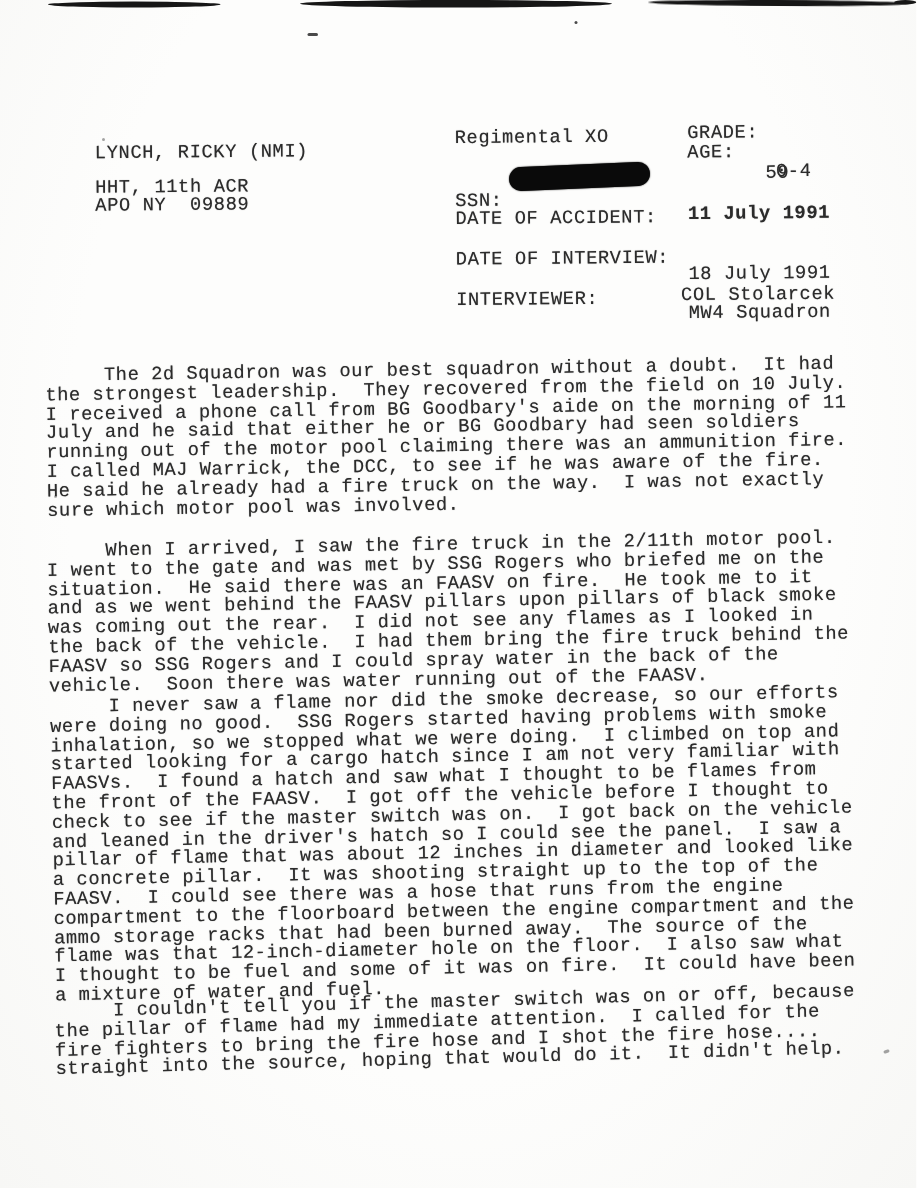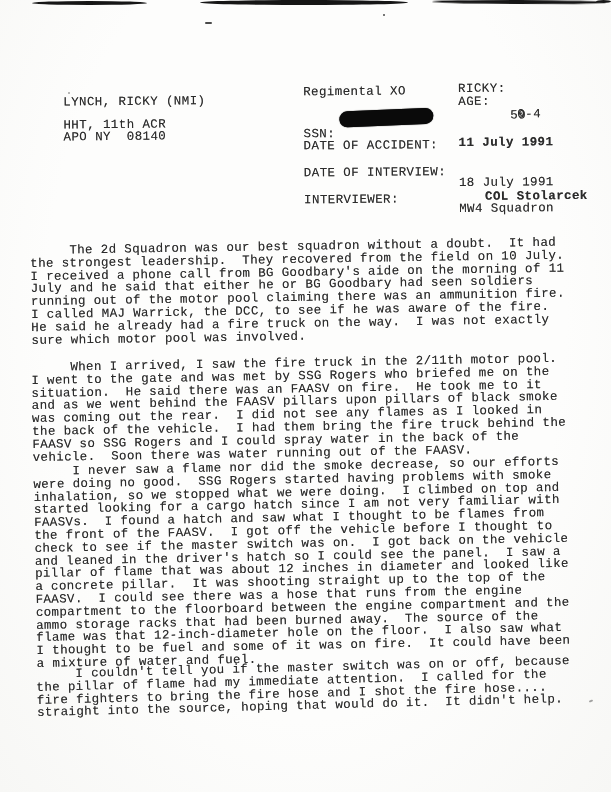--- a/index.html
+++ b/index.html
@@ -85,37 +85,37 @@
   <div class="noise n1"></div>
   <div class="noise n2"></div>
   <div class="noise n3"></div>
   <div class="noise n4"></div>
   <div class="noise n5"></div>
 
   <div class="header-block">
 
     <div class="txt" style="left:63px; top:96px;">LYNCH, RICKY (NMI)</div>
     <div class="txt" style="left:63px; top:119px;">HHT, 11th ACR</div>
-    <div class="txt" style="left:63px; top:131px;">APO NY  08140</div>
+    <div class="txt" style="left:63px; top:131px;">APO NY  09889</div>
 
     <div class="txt" style="left:303px; top:88px;">Regimental XO</div>
     <div class="txt" style="left:303px; top:130px;">SSN:</div>
     <div class="txt" style="left:303px; top:142px;">DATE OF ACCIDENT:</div>
     <div class="txt" style="left:303px; top:169px;">DATE OF INTERVIEW:</div>
     <div class="txt" style="left:303px; top:196px;">INTERVIEWER:</div>
 
     <div class="redaction"></div>
 
-    <div class="txt" style="left:458px; top:86px;">RICKY:</div>
+    <div class="txt" style="left:458px; top:86px;">GRADE:</div>
     <div class="txt" style="left:517px; top:86px;margin-top:26px;">0-4</div>
     <div class="txt" style="left:458px; top:99px;">AGE:</div>
     <div class="txt" style="left:510px; top:113px;">59</div>
     <div class="txt" style="left:458px; top:140px;font-weight:bold;">11 July 1991</div>
     <div class="txt" style="left:458px; top:167px;margin-top:13px;">18 July 1991</div>
-    <div class="txt" style="left:484px; top:194px;font-weight:bold;">COL Stolarcek</div>
+    <div class="txt" style="left:453px; top:194px;">COL Stolarcek</div>
     <div class="txt" style="left:458px; top:206px;">MW4 Squadron</div>
   </div>
 
   <div class="para p1">     The 2d Squadron was our best squadron without a doubt.  It had
 the strongest leadership.  They recovered from the field on 10 July.
 I received a phone call from BG Goodbary's aide on the morning of 11
 July and he said that either he or BG Goodbary had seen soldiers
 running out of the motor pool claiming there was an ammunition fire.
 I called MAJ Warrick, the DCC, to see if he was aware of the fire.
 He said he already had a fire truck on the way.  I was not exactly

